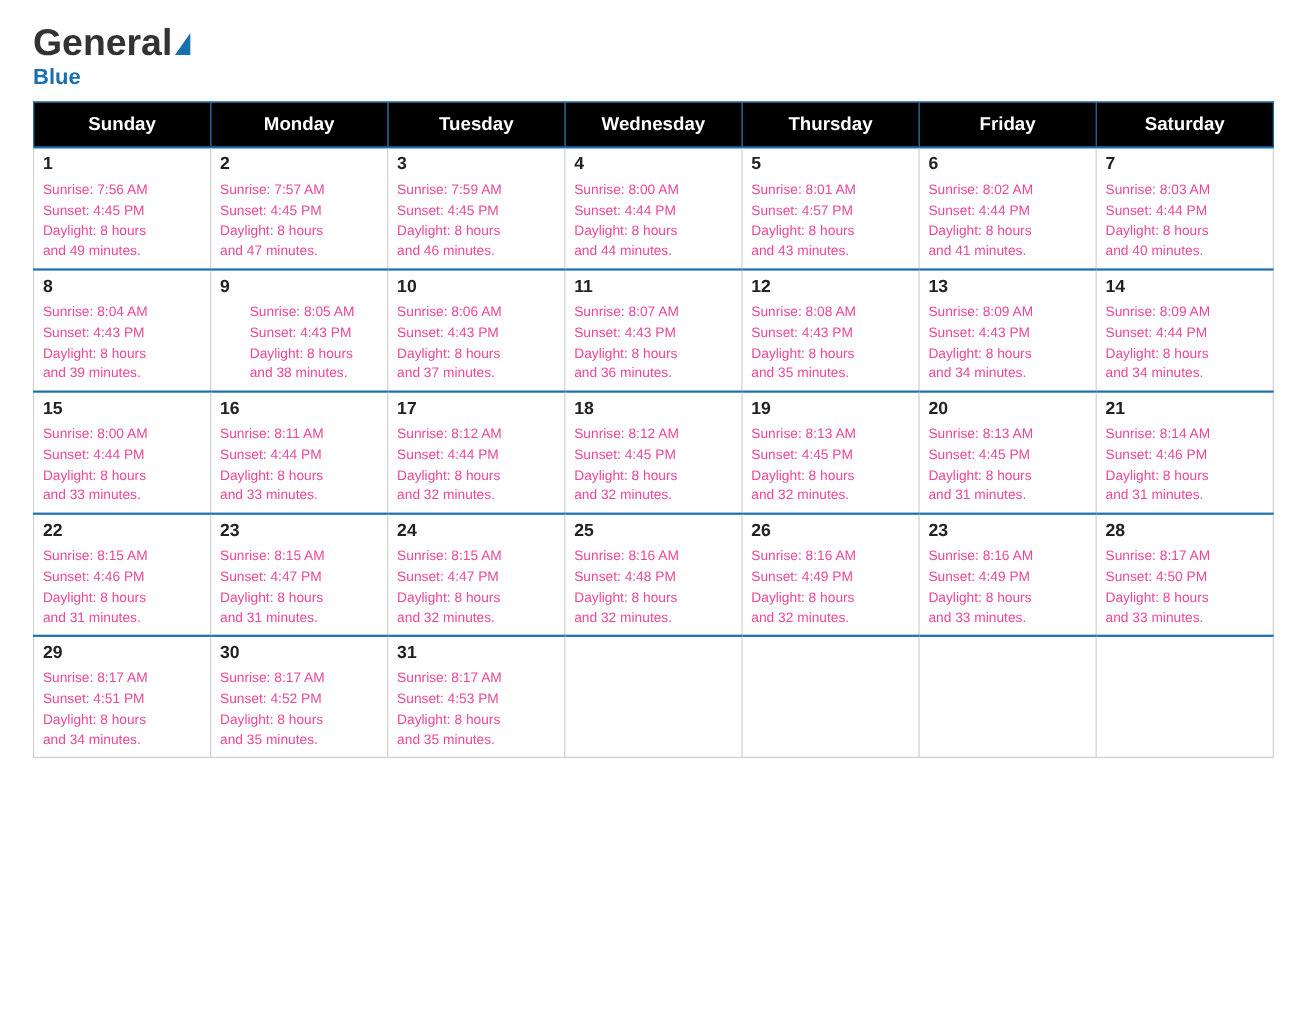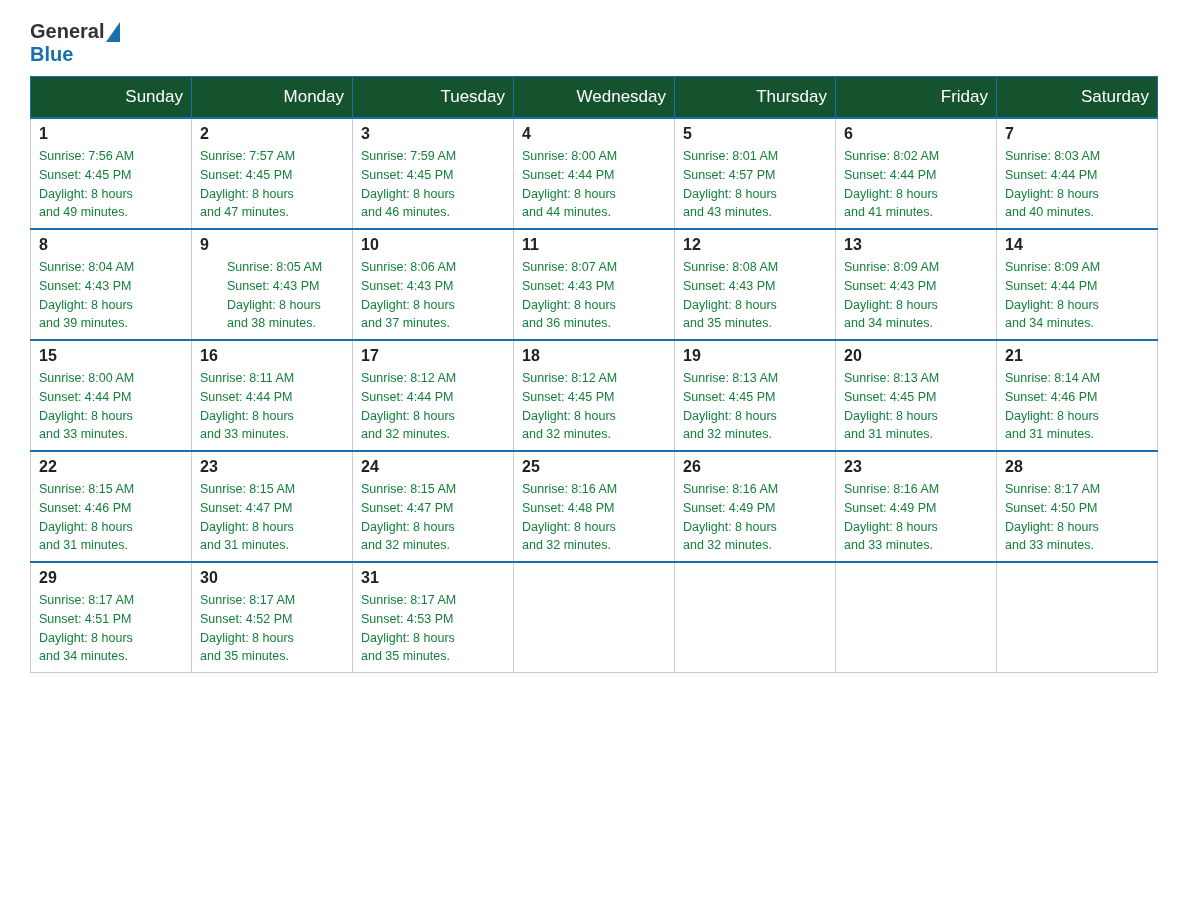--- a/index.html
+++ b/index.html
@@ -17,21 +17,21 @@
       margin-bottom: 10px;
     }
     .logo {
       display: flex;
       flex-direction: column;
       align-items: flex-start;
     }
     .logo-text {
       display: flex;
       align-items: center;
-      font-size: 20px;
+      font-size: 34px;
       font-weight: bold;
       color: #333;
     }
     .logo-general { color: #333; }
     .logo-triangle {
       display: inline-block;
       width: 0;
       height: 0;
       border-left: 14px solid transparent;
       border-bottom: 20px solid #1a6faf;
@@ -56,26 +56,26 @@
       font-size: 22px;
       color: #444;
       margin-top: 4px;
     }
     .calendar {
       width: 100%;
       border-collapse: collapse;
       margin-top: 10px;
     }
     .calendar thead th {
-      background: #14532d;
+      background: #000000;
       color: #fff;
       font-size: 17px;
-      font-weight: normal;
+      font-weight: bold;
       padding: 10px 8px;
-      text-align: right;
+      text-align: center;
       border: 1px solid #1a6faf;
     }
     .calendar tbody td {
       vertical-align: top;
       border: 1px solid #ccc;
       border-top: 2px solid #1a6faf;
       padding: 6px 8px;
       width: 14.28%;
       min-height: 100px;
       font-size: 13px;
@@ -84,21 +84,21 @@
     .day-number {
       font-size: 16px;
       font-weight: bold;
       margin-bottom: 4px;
       display: block;
       color: #222;
     }
     .day-info {
       font-size: 12.5px;
       line-height: 1.5;
-      color: #15803d;
+      color: #ec4899;
     }
   </style>
 </head>
 <body>
 
 <div class="header">
   <div class="logo">
     <div class="logo-text">
       <span class="logo-general">General</span>
       <span class="logo-triangle"></span>

